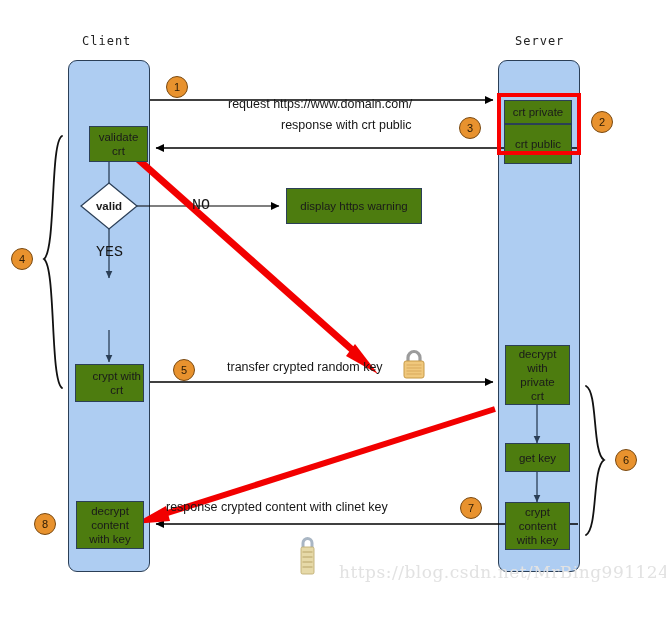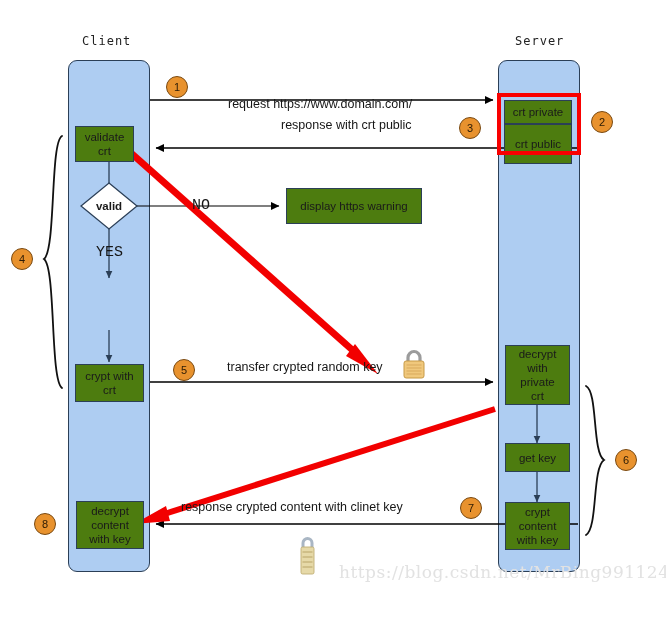--- a/index.html
+++ b/index.html
@@ -173,34 +173,34 @@
       <line x1="122" y1="145" x2="358" y2="355" stroke="#f20000" stroke-width="7" stroke-linecap="butt"></line>
       <path d="M378,374 L346,356 L355,344 z" fill="#f20000"></path>
     </g>
 
     <g>
       <line x1="495" y1="409" x2="158" y2="516" stroke="#f20000" stroke-width="6" stroke-linecap="butt"></line>
       <path d="M134,524 L166,506 L170,521 z" fill="#f20000"></path>
     </g>
   </svg>
 
-  <div class="pbox" style="left:75px; top:126px; width:59px; height:36px;">
+  <div class="pbox" style="left:89px; top:126px; width:59px; height:36px;">
     <span style="white-space:pre-line;">validate
 crt</span>
   </div>
 
   <div class="diamond-wrap" style="left:80px; top:182px; width:58px; height:48px;">
     <svg class="diamond" viewBox="0 0 58 48">
       <polygon points="29,1 57,24 29,47 1,24" fill="#ffffff" stroke="#2b3f57" stroke-width="1.3"></polygon>
     </svg>
     <div class="diamond-label">valid</div>
   </div>
 
 
-  <div class="pbox" style="left:75px; top:364px; width:69px; height:38px;">
+  <div class="pbox" style="left:75px; top:364px; width:69px; height:38px;justify-content:flex-end;">
     <span style="white-space:pre-line;">crypt with
 crt</span>
   </div>
 
   <div class="pbox" style="left:76px; top:501px; width:68px; height:48px;">
     <span style="white-space:pre-line;">decrypt
 content
 with key</span>
   </div>
 
@@ -237,21 +237,21 @@
   <div class="flabel" style="left:228px; top:77px;margin-top:20px;">request https://www.domain.com/</div>
 
   <div class="flabel" style="left:281px; top:118px;">response with crt public</div>
 
   <div class="flabel small" style="left:192px; top:197px;">NO</div>
 
   <div class="flabel small" style="left:96px; top:244px;">YES</div>
 
   <div class="flabel" style="left:227px; top:360px;">transfer crypted random key</div>
 
-  <div class="flabel" style="left:181px; top:500px;">response crypted content with clinet key</div>
+  <div class="flabel" style="left:166px; top:500px;">response crypted content with clinet key</div>
 
   <div class="step" style="left:166px; top:76px;">
     <span>1</span>
   </div>
   <div class="step" style="left:591px; top:111px;">
     <span>2</span>
   </div>
   <div class="step" style="left:459px; top:117px;">
     <span>3</span>
   </div>

